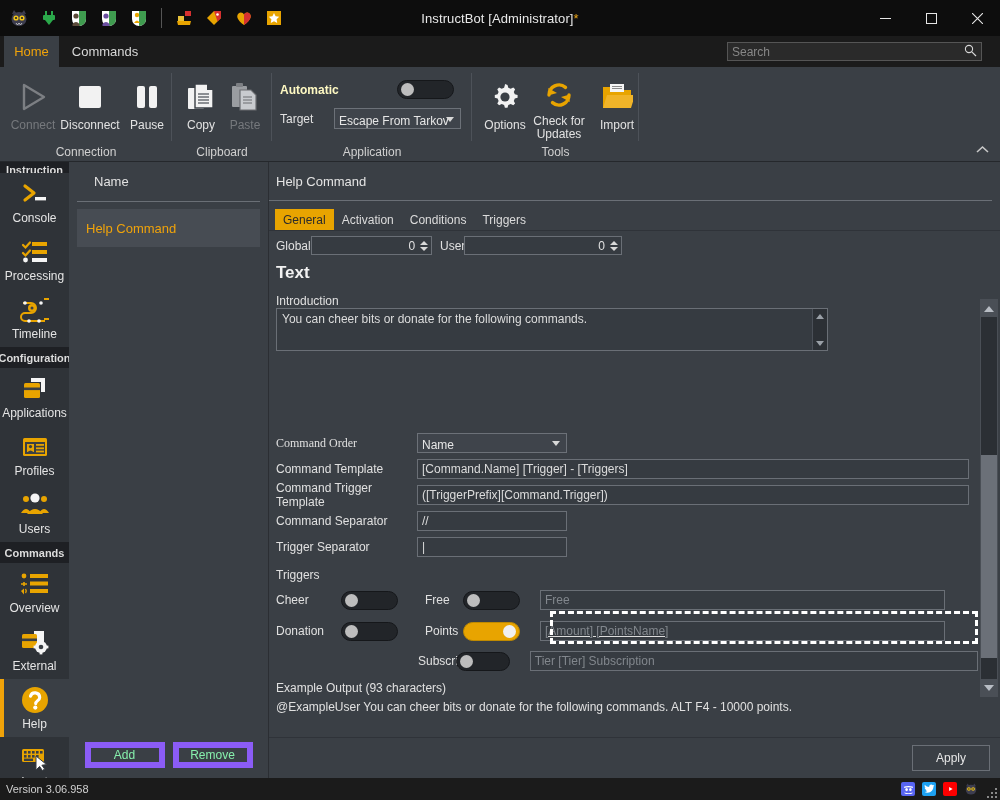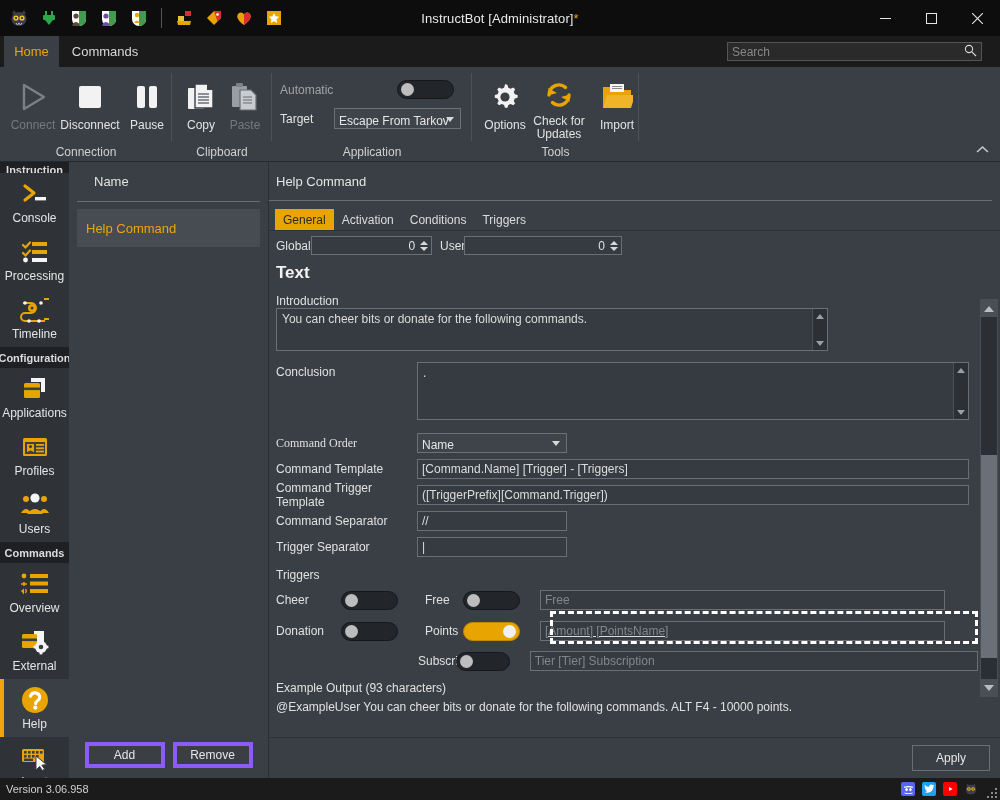--- a/index.html
+++ b/index.html
@@ -139,22 +139,22 @@
   .cmdrow {
     height: 38px; display: flex; align-items: center; padding-left: 9px;
     font-size: 13px; color: #dcdcdc; cursor: pointer;
   }
   .cmdrow.selected { background: #474c53; color: #f0a30a; }
   .cmdlist-btns {
     position: absolute; left: 0; right: 0; bottom: 10px;
     display: flex; justify-content: center; gap: 8px;
   }
   .flatbtn {
-    width: 80px; height: 26px; background: #3a3f45; border: 4px solid #8b5cf6;
-    color: #e5e5e5; font-size: 12px; font-family: "Liberation Sans", sans-serif;
+    width: 80px; height: 26px; background: #3a3f45; border: 6px solid #8b5cf6;
+    color: #86efac; font-size: 12px; font-family: "Liberation Sans", sans-serif;
     cursor: pointer;
   }
 
   
   .detail {
     position: absolute; left: 269px; top: 162px; right: 0; bottom: 22px;
     background: #3a3f45;
   }
   .detail-title {
     position: absolute; left: 0; top: 0; right: 8px; height: 39px;
@@ -451,21 +451,21 @@
               </g>
           </svg>
         </span>
         <span class="lbl">Paste</span>
       </div>
       <div class="grp-label">Clipboard</div>
       <div class="vsep"></div>
     </div>
 
     <div class="rgroup" style="left:272px;width:200px;">
-      <div style="position:absolute;left:8px;top:16px;font-size:12px;color:#a3a3a3;">Automatic</div>
+      <div style="position:absolute;left:8px;top:16px;font-size:12px;color:#fef9c3;font-weight:bold;">Automatic</div>
       <div class="toggle" style="position:absolute;left:125px;top:13px;">
         <span class="knob"></span>
       </div>
       <div style="position:absolute;left:8px;top:45px;font-size:12px;color:#e2e2e2;">Target</div>
       <div class="combo" style="position:absolute;left:62px;top:41px;width:127px;">
         <span>Escape From Tarkov</span>
         <span class="arrow"></span>
       </div>
       <div class="grp-label">Application</div>
       <div class="vsep"></div>
@@ -736,34 +736,20 @@
               <span class="arw t">
                   <i></i>
                 </span>
               <span class="arw b">
                   <i></i>
                 </span>
             </span>
           </span>
         </div>
 
-        <div class="row" style="top:131px;height:60px;align-items:flex-start;">
-          <span class="flabel" style="width:141px;padding-top:3px;">Conclusion</span>
-          <span class="textarea-wrap" style="width:552px;height:58px;">
-            <textarea style="">.</textarea>
-            <span class="mini-sb">
-              <span class="arw t">
-                  <i></i>
-                </span>
-              <span class="arw b">
-                  <i></i>
-                </span>
-            </span>
-          </span>
-        </div>
 
         <div class="row" style="top:202px;height:20px;">
           <span class="flabel" style="width:141px;font-family:Liberation Serif, serif;">Command Order</span>
           <span class="combo" style="width:150px;height:20px;">
             <span>Name</span>
             <span class="arrow"></span>
           </span>
         </div>
 
         <div class="row" style="top:228px;height:20px;">

